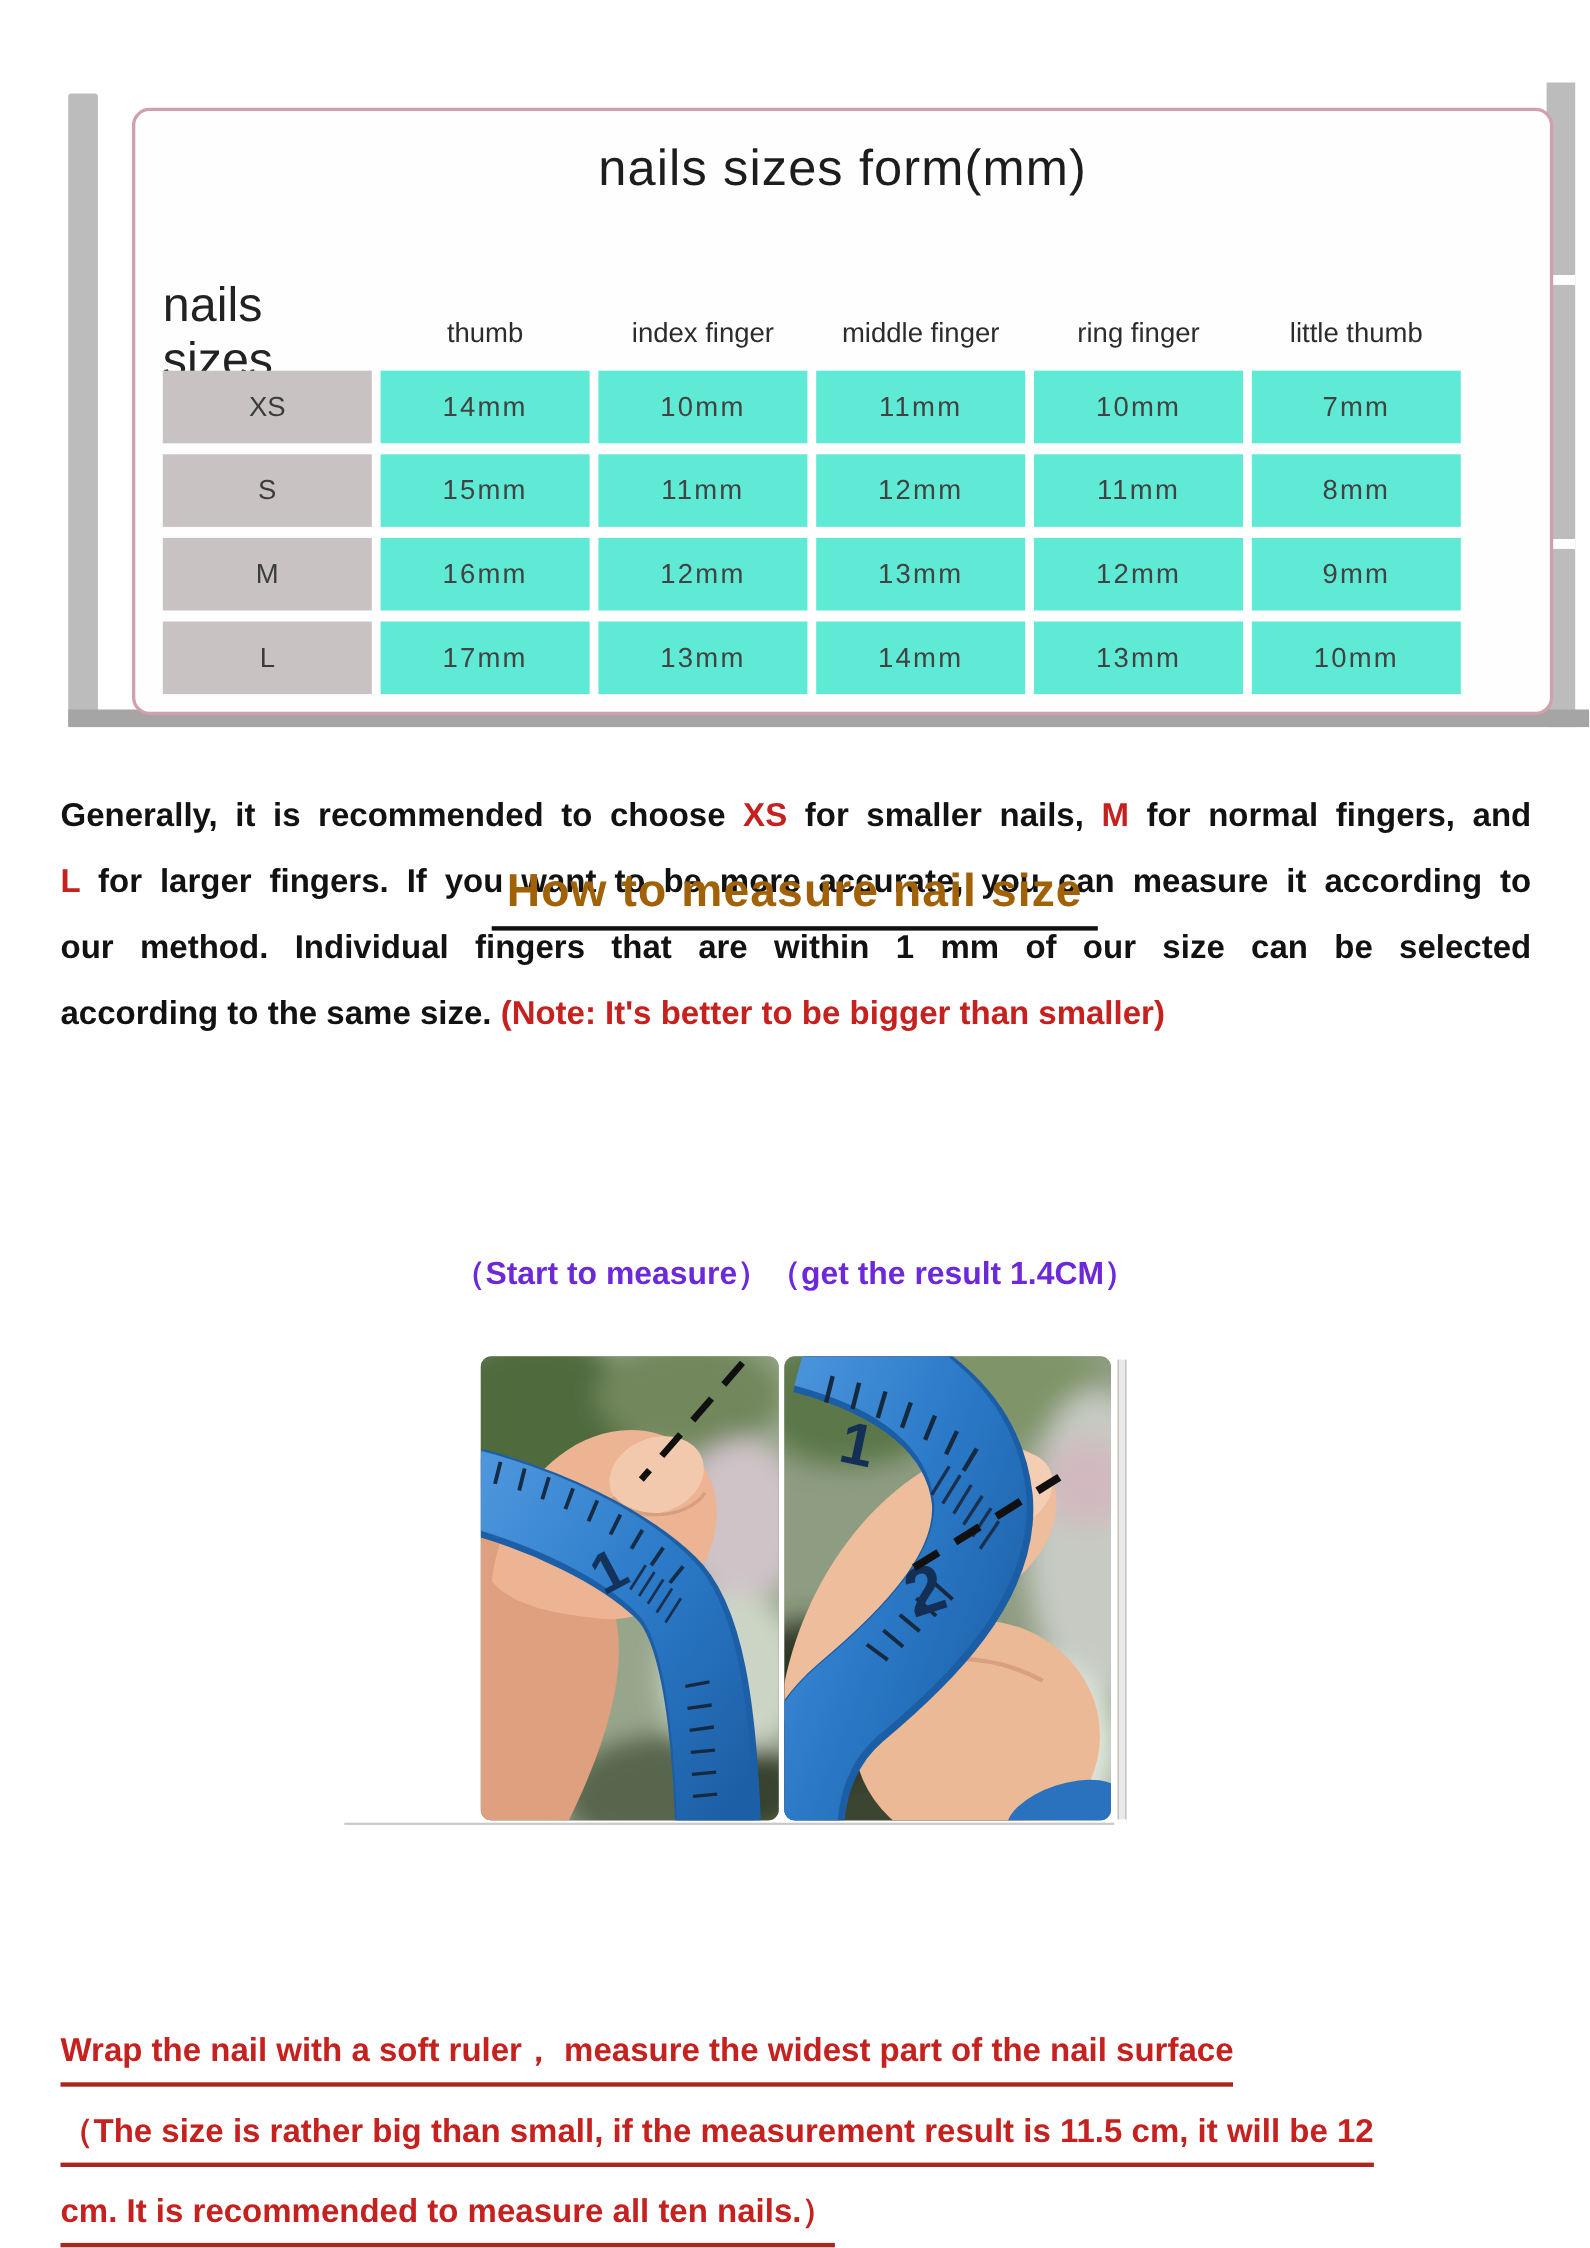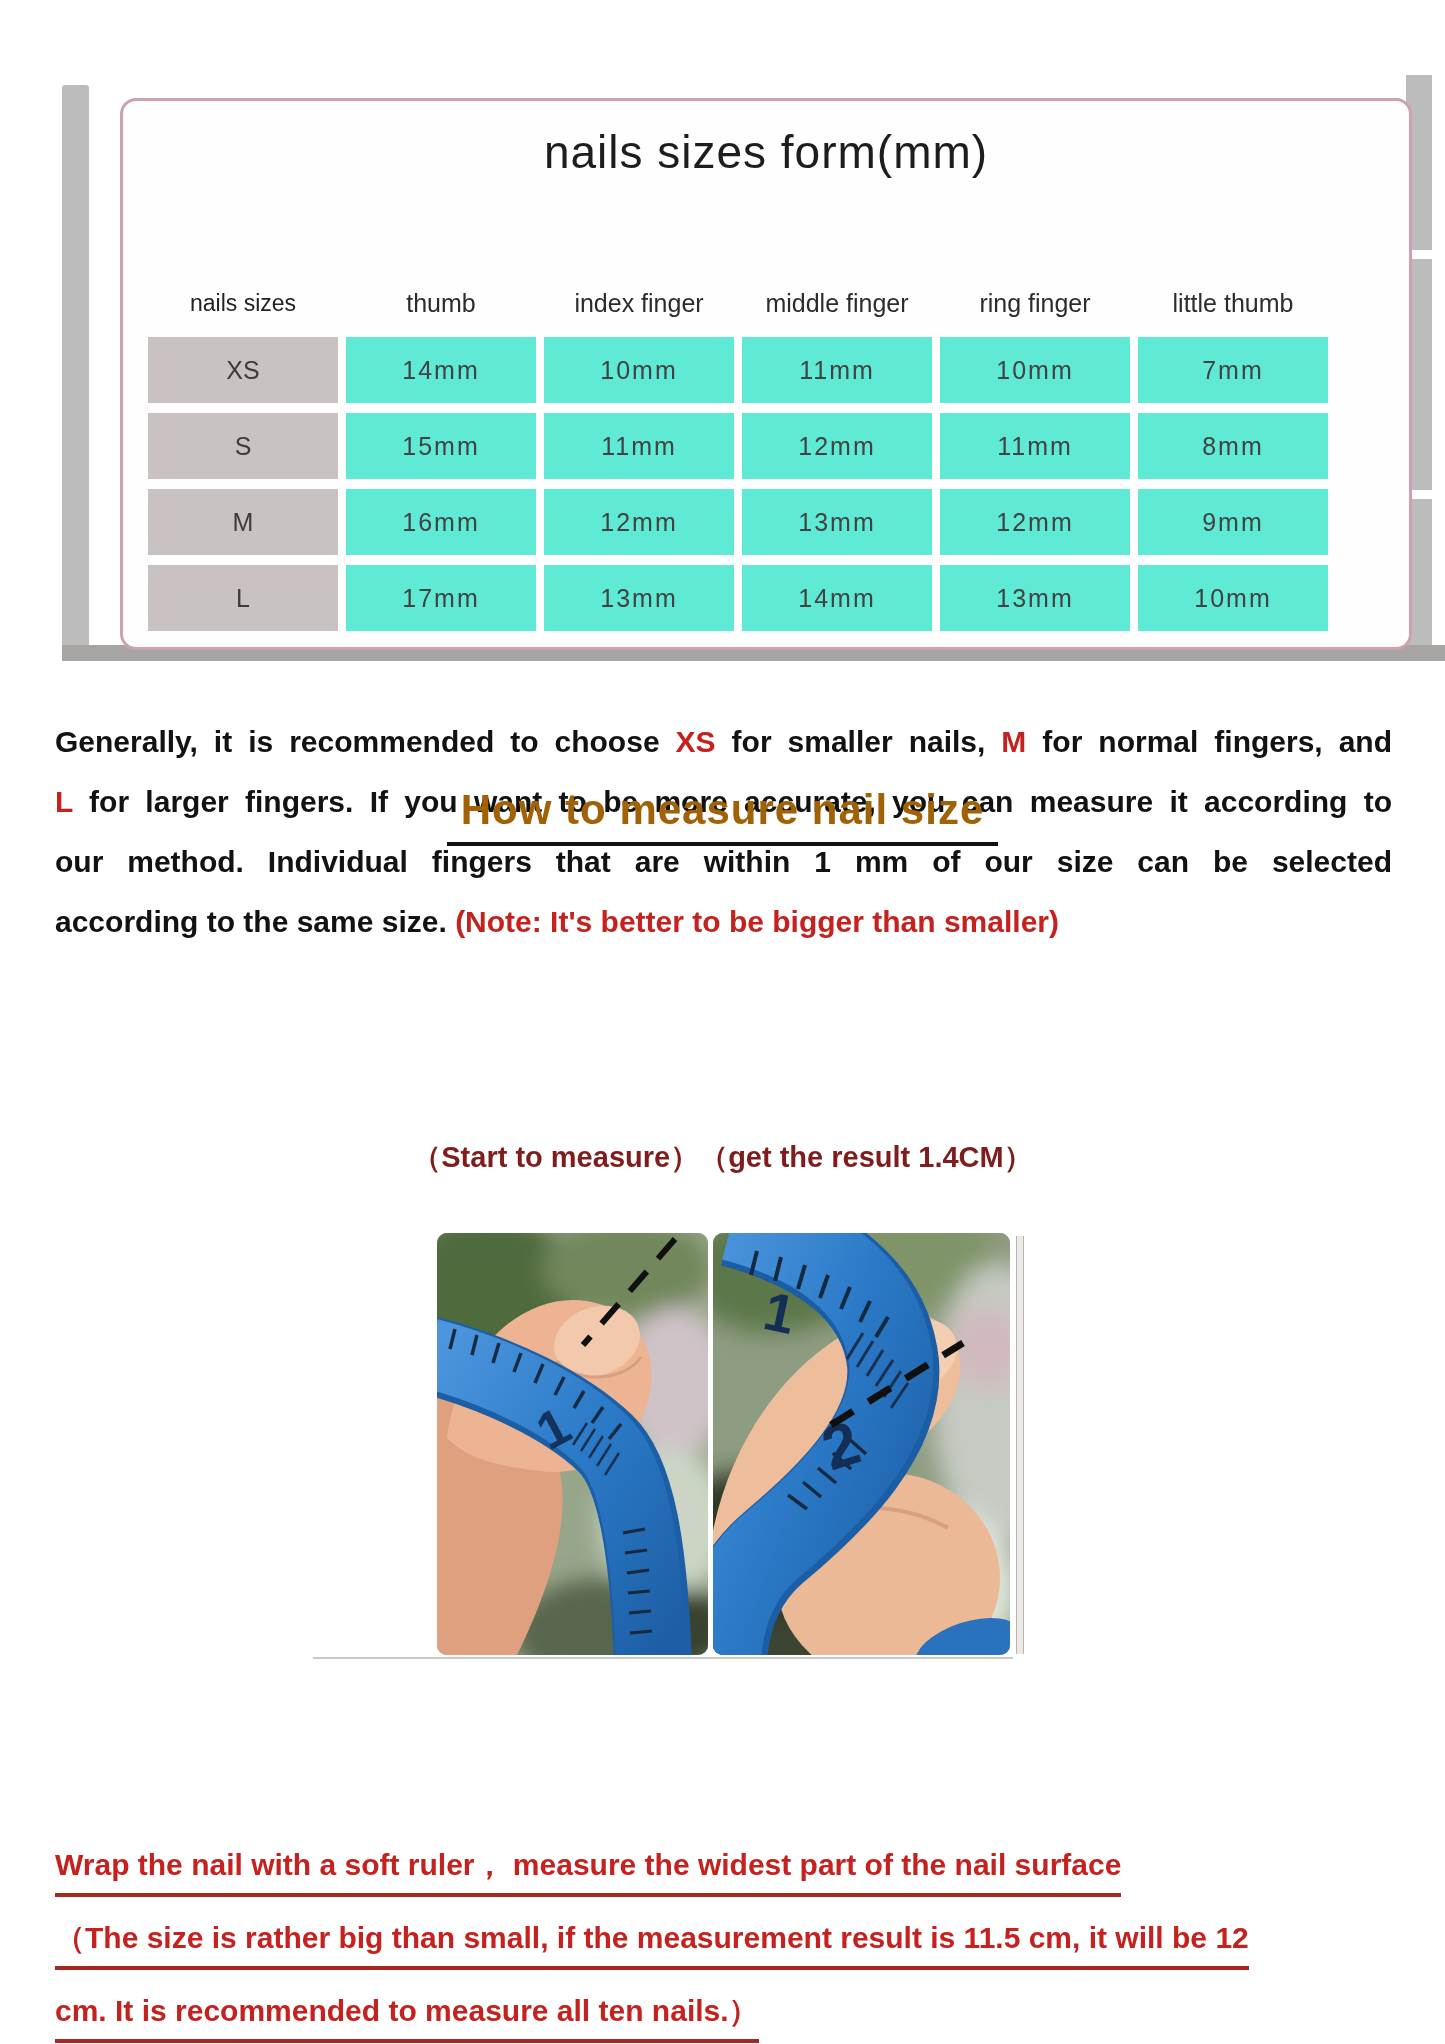--- a/index.html
+++ b/index.html
@@ -19,34 +19,34 @@
     position:absolute;left:120px;top:98px;width:1292px;height:552px;box-sizing:border-box;
     border:3px solid #cfa0ae;border-radius:16px;background:#fefefe;
   }
   .card-title{margin:24px 0 0 0;text-align:center;font-size:46px;font-weight:400;color:#1d1d1d;letter-spacing:1px;}
   .size-table{
     position:absolute;left:25px;top:178px;width:1180px;
     display:grid;grid-template-columns:repeat(6,1fr);grid-template-rows:48px 66px 66px 66px 66px;
     column-gap:8px;row-gap:10px;
   }
   .hcell{display:flex;align-items:center;justify-content:center;font-size:25px;color:#2c2c2c;}
-  .hcell.first{font-size:23px;color:#222;}
+  .hcell.first{font-size:44px;color:#222;}
   .label-cell{background:#c8c2c2;display:flex;align-items:center;justify-content:center;font-size:25px;color:#3c3c3c;}
   .val-cell{background:#5eead4;display:flex;align-items:center;justify-content:center;font-size:25px;color:#424242;letter-spacing:2px;}
 
   
   .para{position:absolute;left:55px;top:712px;width:1337px;font-size:30px;font-weight:bold;color:#121212;}
   .pline{height:60px;line-height:60px;text-align:justify;text-align-last:justify;}
   .pline.last{text-align:left;text-align-last:left;}
   .red{color:#c5211f;}
 
   
   .howto{position:absolute;left:0;top:786px;width:1445px;text-align:center;}
   .howto .ht{display:inline-block;font-size:42px;font-weight:bold;color:#a16207;border-bottom:4px solid #101010;padding:0 14px 8px 14px;letter-spacing:1px;}
-  .caption{position:absolute;left:0;top:1138px;width:1445px;text-align:center;font-size:29px;font-weight:bold;color:#7f1d1d;}
+  .caption{position:absolute;left:0;top:1138px;width:1445px;text-align:center;font-size:29px;font-weight:bold;color:#6d28d9;}
 
   
   .photos{position:absolute;left:437px;top:1233px;display:flex;gap:5px;}
   .photo{height:422px;border-radius:10px;overflow:hidden;background:#8e9c81;}
   .photo.p1{width:271px;}
   .photo.p2{width:297px;}
   .photo svg{display:block;width:100%;height:100%;}
   .photo-strip{position:absolute;left:1016px;top:1236px;width:8px;height:418px;background:#eceae8;border-left:1px solid #b9b4b0;border-right:1px solid #b9b4b0;box-sizing:border-box;}
   .photo-underline{position:absolute;left:313px;top:1657px;width:700px;height:2px;background:#c9c9c9;}
 

